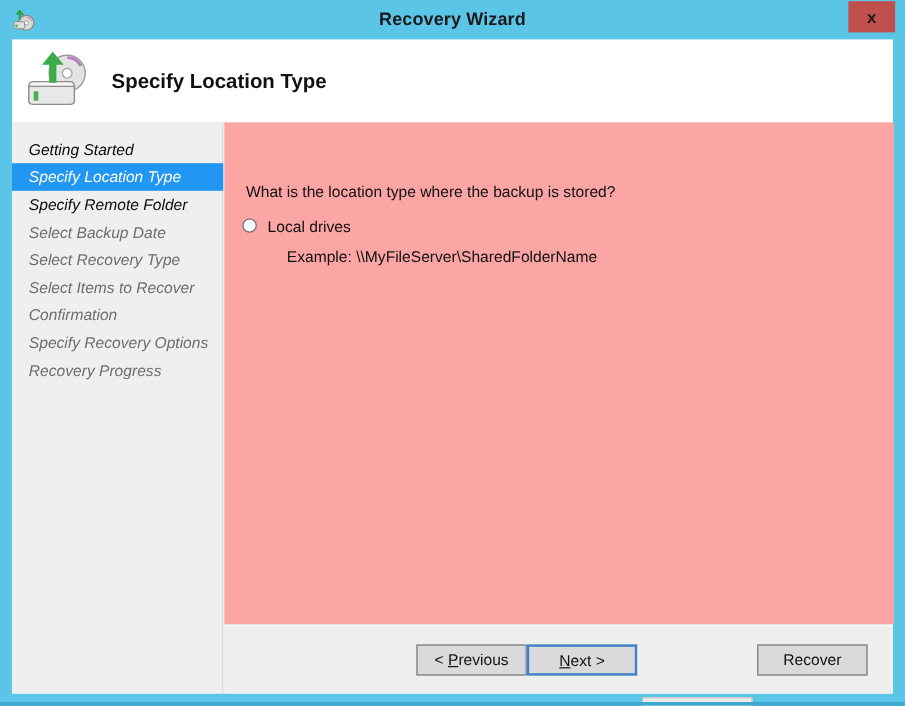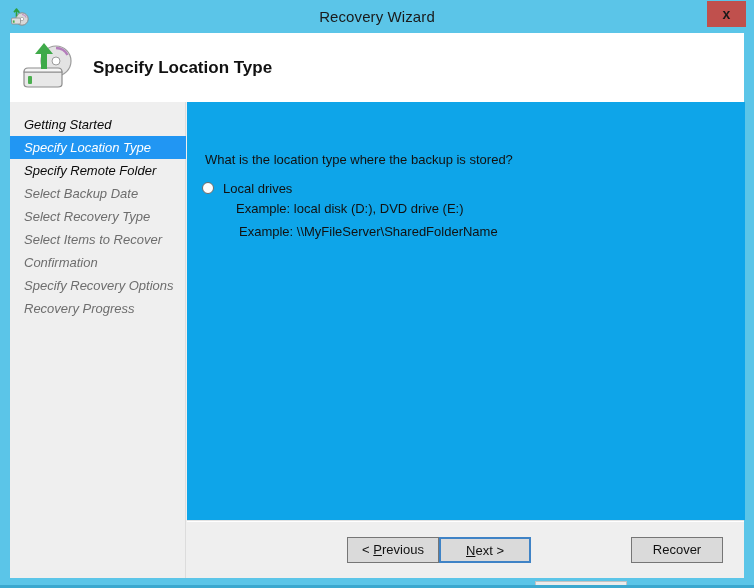--- a/index.html
+++ b/index.html
@@ -42,20 +42,21 @@
     position: absolute;
     left: 0; top: 0;
     width: 754px;
     height: 33px;
     line-height: 33px;
     text-align: center;
     font-size: 15px;
     color: #1a1a1a;
     font-family: "Liberation Sans", sans-serif;
     letter-spacing: 0.1px;
+    font-weight: bold;
   }
   .close-button {
     position: absolute;
     right: 8px; top: 1px;
     width: 39px;
     height: 26px;
     background: #c0504d;
     border: none;
     color: #1a1a1a;
     font-size: 14px;
@@ -137,21 +138,21 @@
     background: #2196f3;
     color: #ffffff;
   }
 
   
   .content {
     position: absolute;
     left: 177px; top: 69px;
     width: 558px;
     height: 418px;
-    background: #0ea5e9;
+    background: #fca5a5;
     box-sizing: border-box;
   }
   .question {
     position: absolute;
     left: 18px; top: 50px;
     font-size: 13px;
     color: #111111;
     font-family: "Liberation Sans", sans-serif;
     white-space: nowrap;
   }
@@ -321,21 +322,20 @@
     </div>
 
     <div class="content">
       <div class="question">What is the location type where the backup is stored?</div>
       <div class="option-group">
           <div class="option">
             <div class="radio-row">
               <span class="radio"></span>
               <span class="radio-label">Local drives</span>
             </div>
-            <div class="example">Example: local disk (D:), DVD drive (E:)</div>
           </div>
           <div class="option">
             <div class="example indent2">Example: \\MyFileServer\SharedFolderName</div>
           </div>
         </div>
     </div>
 
     <div class="divider"></div>
     <div class="buttonbar">
       <button class="btn" id="btn-previous">&lt; <u>P</u>revious</button>

